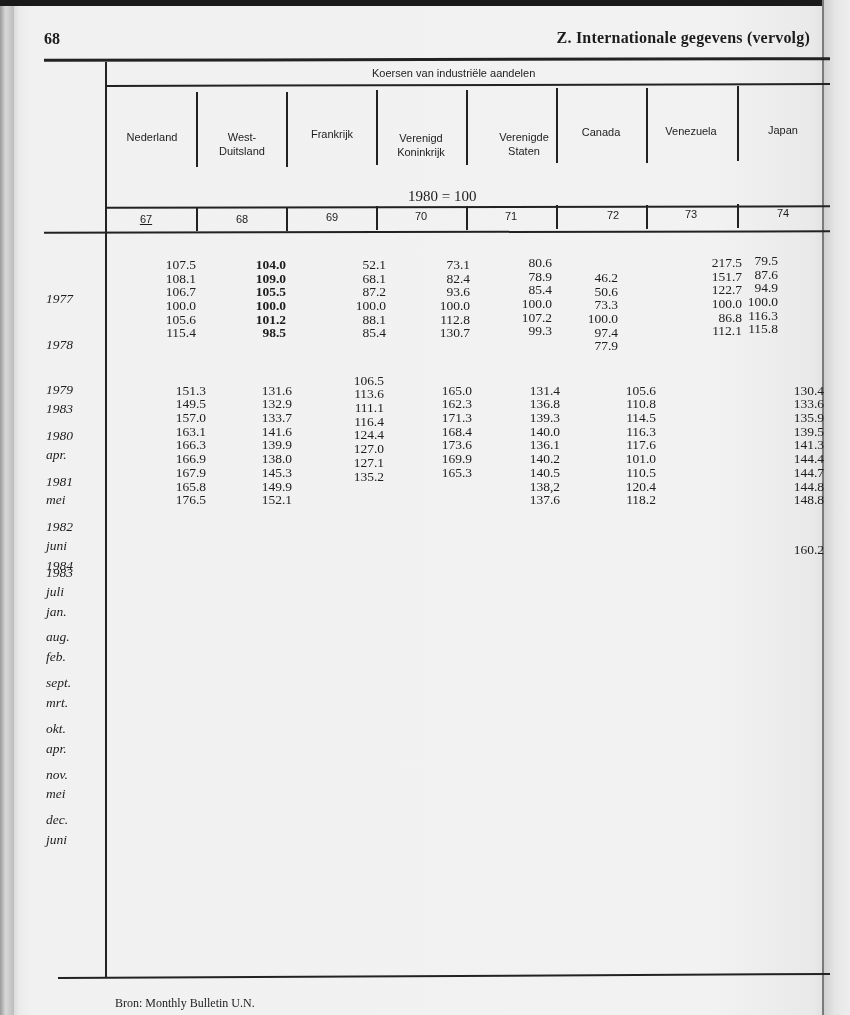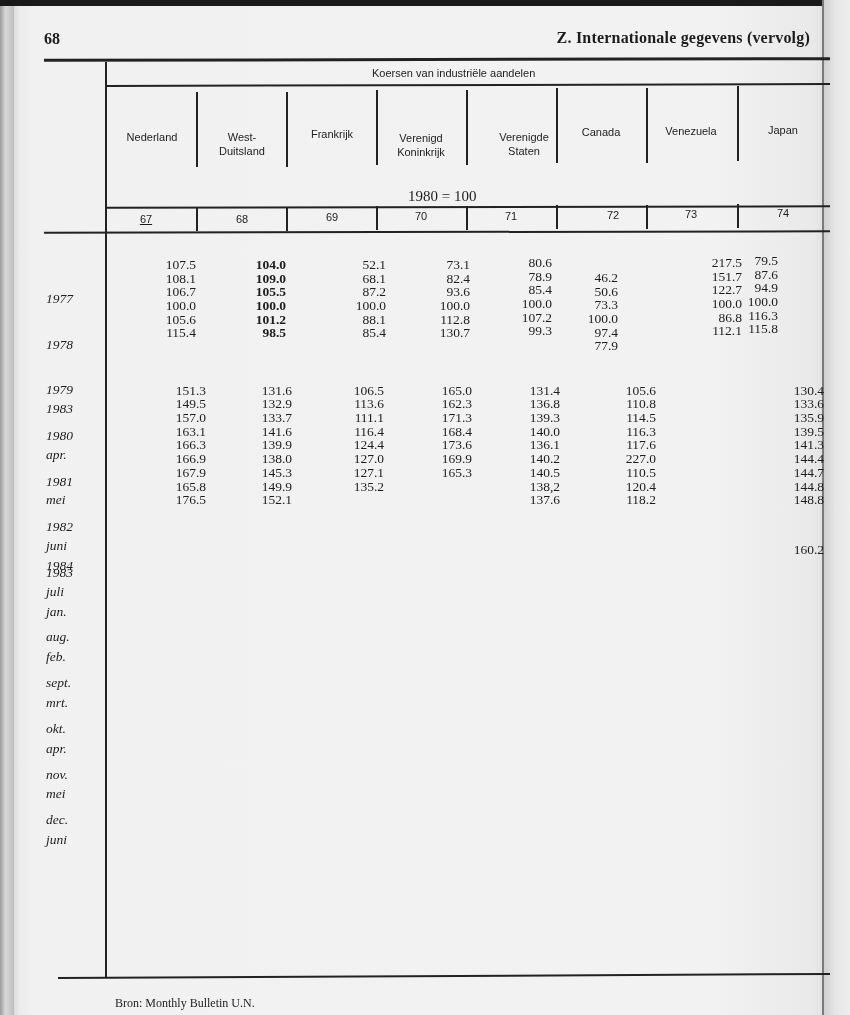--- a/index.html
+++ b/index.html
@@ -235,21 +235,21 @@
   <div>131.6</div>
   <div>132.9</div>
   <div>133.7</div>
   <div>141.6</div>
   <div>139.9</div>
   <div>138.0</div>
   <div>145.3</div>
   <div>149.9</div>
   <div>152.1</div>
 </div>
-<div class="col" style="left:338px;width:46px;top:370px;">
+<div class="col" style="left:338px;width:46px;top:360px;">
   <div></div>
   <div>106.5</div>
   <div>113.6</div>
   <div>111.1</div>
   <div>116.4</div>
   <div>124.4</div>
   <div>127.0</div>
   <div>127.1</div>
   <div>135.2</div>
   <div></div>
@@ -278,21 +278,21 @@
   <div>138,2</div>
   <div>137.6</div>
 </div>
 <div class="col" style="left:610px;width:46px;top:370px;">
   <div></div>
   <div>105.6</div>
   <div>110.8</div>
   <div>114.5</div>
   <div>116.3</div>
   <div>117.6</div>
-  <div>227.0</div>
+  <div>101.0</div>
   <div>110.5</div>
   <div>120.4</div>
   <div>118.2</div>
 </div>
 <div class="col" style="left:778px;width:46px;top:370px;">
   <div></div>
   <div>130.4</div>
   <div>133.6</div>
   <div>135.9</div>
   <div>139.5</div>

